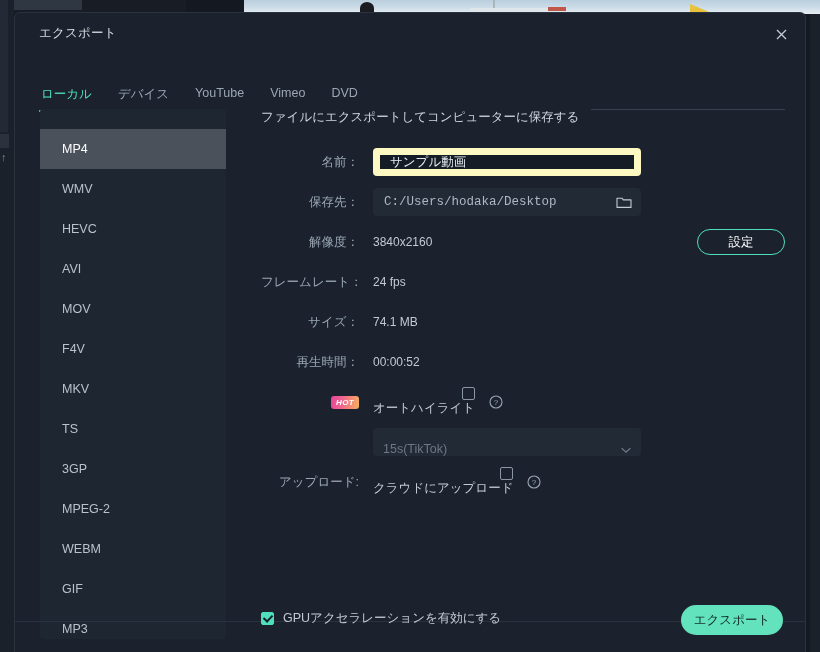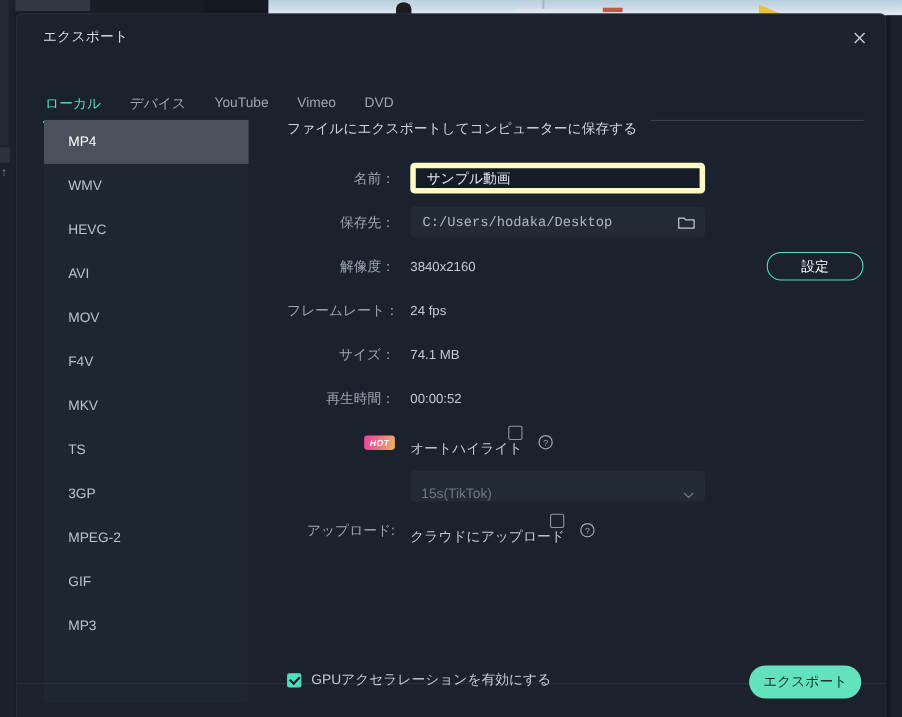--- a/index.html
+++ b/index.html
@@ -66,37 +66,37 @@
   
   .format-panel {
     position: absolute; left: 25px; top: 96px;
     width: 186px; height: 530px;
     background: #1e2631; border-radius: 3px;
   }
   .format-item {
     height: 40px; display: flex; align-items: center;
     padding-left: 22px; font-size: 12.5px; color: #b9c2cd; cursor: pointer;
   }
-  .format-item.selected { background: #4a515b; color: #ffffff; }
+  .format-item.selected { background: #4a515b; color: #ffffff; margin-top: 20px; }
 
   
   .content { position: absolute; left: 246px; top: 96px; right: 20px; }
   .section-head { display: flex; gap: 12px; margin-bottom: 22px; }
   .section-head .txt { font-size: 12.5px; color: #cfd6de; white-space: nowrap; }
   .section-head .rule { flex: 1; height: 1px; background: #39424f; }
 
   .row { display: flex; align-items: center; height: 28px; margin-bottom: 12px; }
   .row .lbl {
     width: 112px; text-align: right; padding-right: 14px;
     font-size: 12.5px; color: #9aa6b4; white-space: nowrap;
   }
 
   .txtinput {
     width: 268px; height: 28px; border-radius: 4px;
-    background: #161c25; border: 5px solid #fef9c3;
+    background: #161c25; border: 7px solid #fef9c3;
     color: #e6ebf1; font-size: 12.5px; padding: 0 10px;
     font-family: "Liberation Sans","DejaVu Sans",sans-serif; outline: none;
   }
   .pathbox {
     width: 268px; height: 28px; border-radius: 4px;
     background: #222a36; border: 1px solid #222a36;
     display: flex; align-items: center; padding: 0 8px 0 10px;
     font-size: 12.5px; color: #aeb8c4; cursor: pointer; font-family: Liberation Mono, monospace;
   }
   .pathbox .ptext { flex: 1; white-space: nowrap; overflow: hidden; }
@@ -198,20 +198,21 @@
     <div class="format-item selected">MP4</div>
     <div class="format-item">WMV</div>
     <div class="format-item">HEVC</div>
     <div class="format-item">AVI</div>
     <div class="format-item">MOV</div>
     <div class="format-item">F4V</div>
     <div class="format-item">MKV</div>
     <div class="format-item">TS</div>
     <div class="format-item">3GP</div>
     <div class="format-item">MPEG-2</div>
+    <div class="format-item">WEBM</div>
     <div class="format-item">GIF</div>
     <div class="format-item">MP3</div>
   </div>
 
   <div class="content">
 
     <div class="section-head">
       <div class="txt">ファイルにエクスポートしてコンピューターに保存する</div>
       <div class="rule"></div>
     </div>

